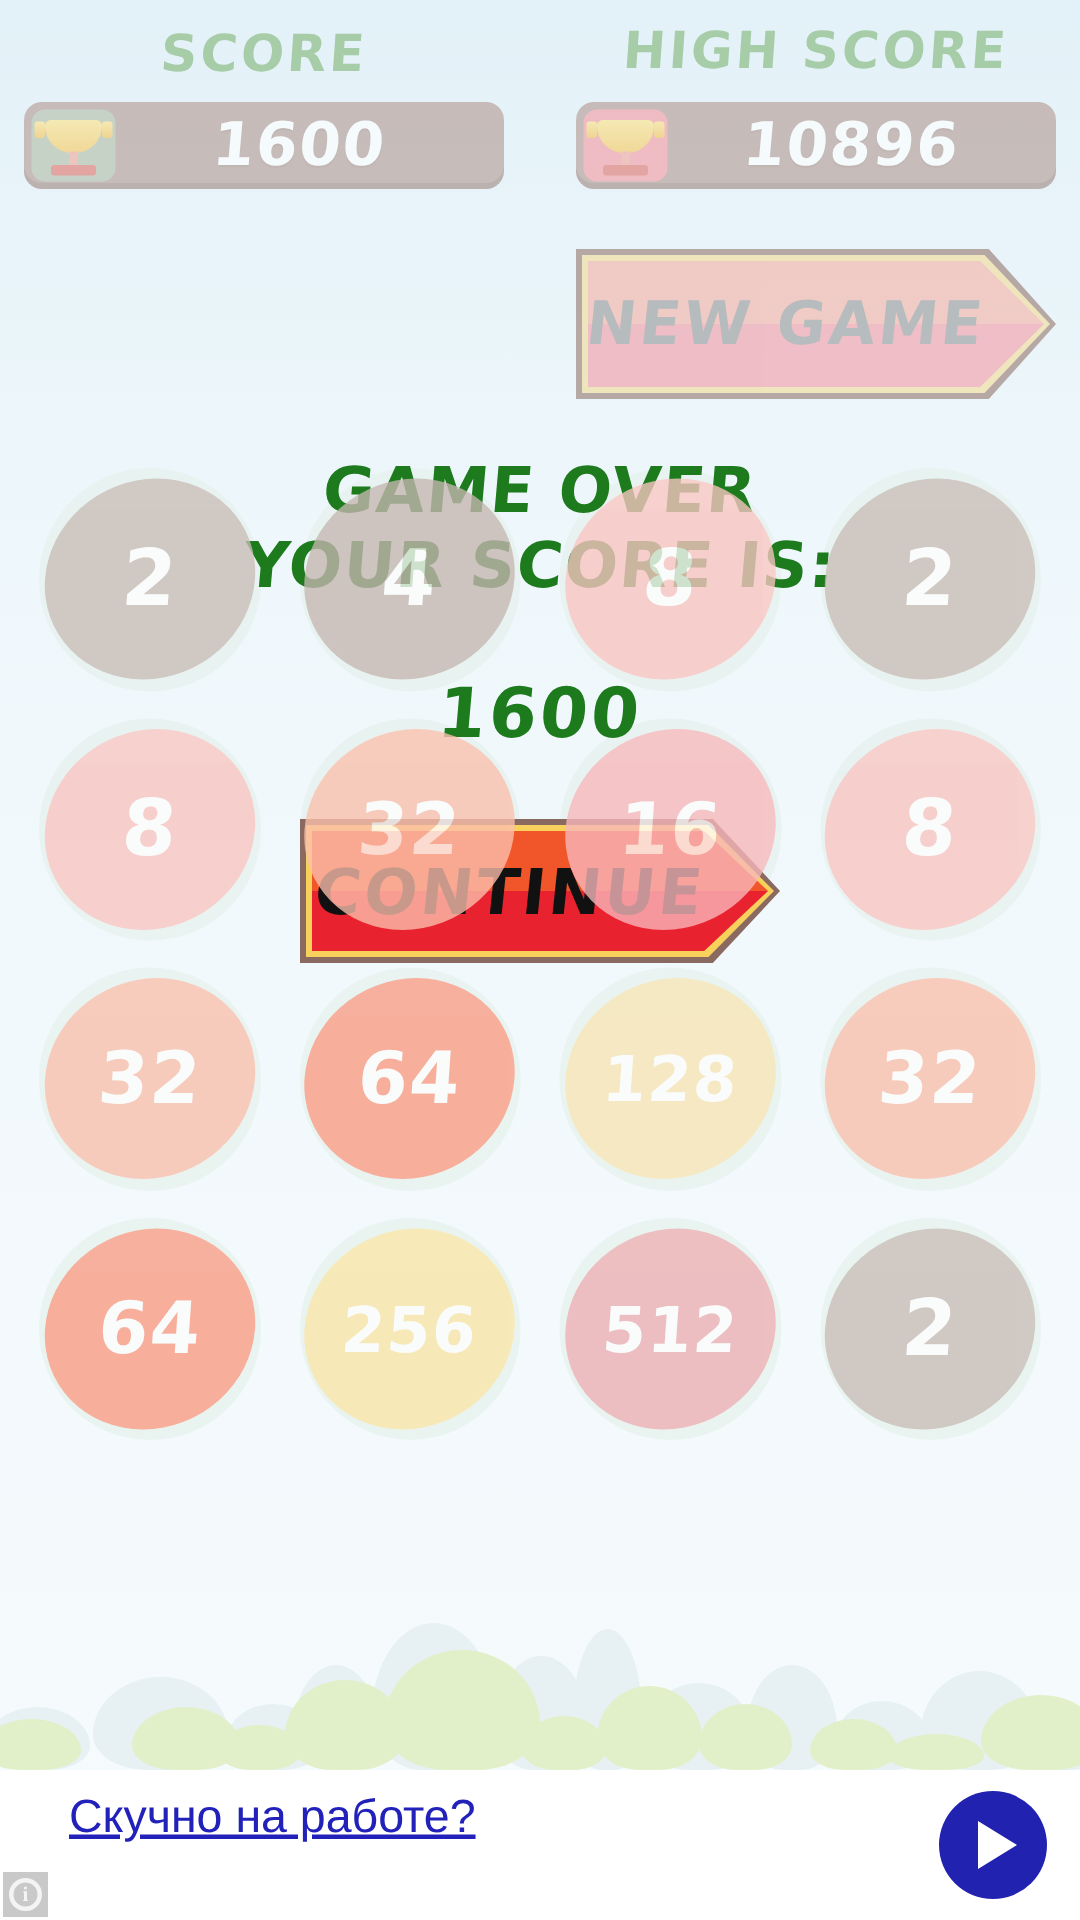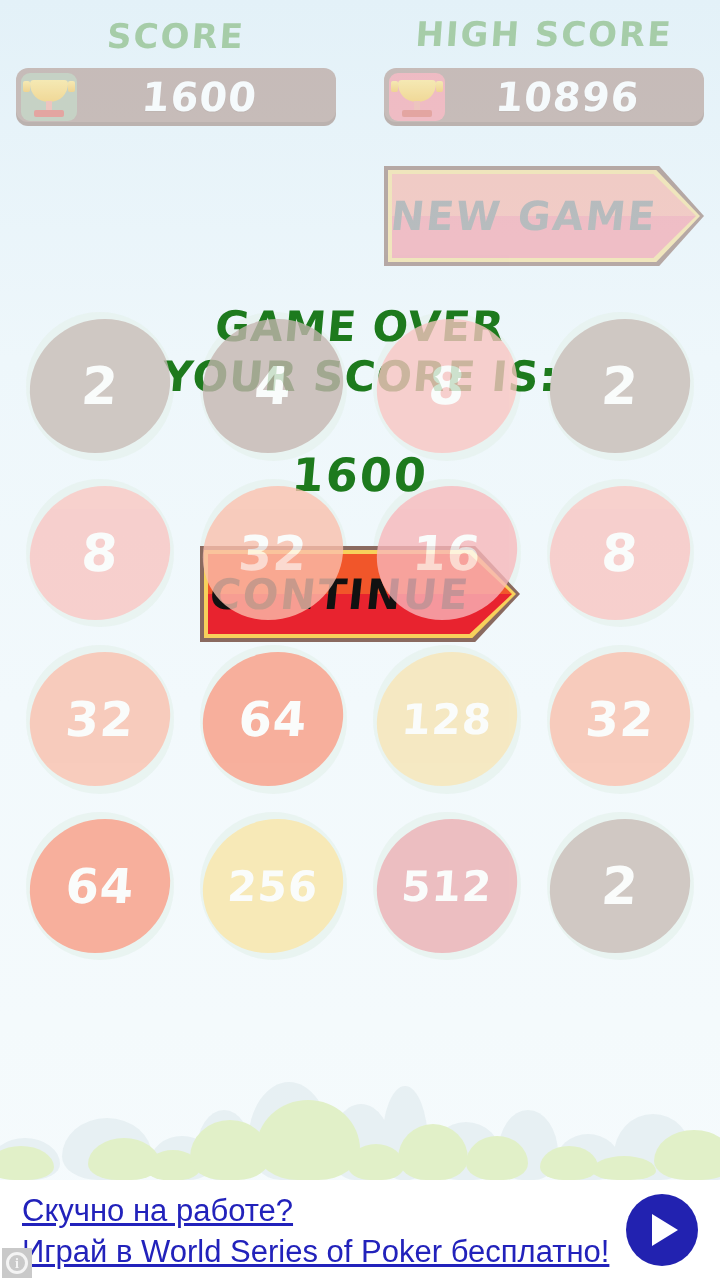--- a/index.html
+++ b/index.html
@@ -165,21 +165,21 @@
     position:absolute; left:0; bottom:0; width:720px; height:100px;
     background:#ffffff; overflow:hidden;
   }
   .ad-line{
     position:absolute; left:22px;
     color:#2222bb; font-size:31px;
     text-decoration:underline;
     font-family:"Liberation Sans", sans-serif;
     white-space:nowrap;
   }
-  #ad-line1{ top:13px; }
+  #ad-line1{ top:13px;margin-left:24px; }
   #ad-line2{ top:54px; }
   #ad-play{
     position:absolute; right:22px; top:14px;
     width:72px; height:72px; border-radius:50%;
     background:#2222b0;
     display:flex; align-items:center; justify-content:center;
   }
   #ad-play .tri{
     width:0; height:0; margin-left:5px;
     border-left:26px solid #ffffff;
@@ -330,21 +330,20 @@
   </div>
 
   <div class="arrow-btn arrow-outer" id="continue-btn">
     <div class="arrow-mid"></div>
     <div class="arrow-inner"></div>
     <div class="arrow-label">Continue</div>
   </div>
 
   <div id="ad">
     <a class="ad-line" id="ad-line1" href="#">Скучно на работе?</a>
-    <a class="ad-line" id="ad-line2" href="#">Играй в World Series of Poker бесплатно!</a>
     <div id="ad-play">
       <div class="tri"></div>
     </div>
     <div id="ad-info">
       <div class="ring">i</div>
     </div>
   </div>
 
 </div>
 

